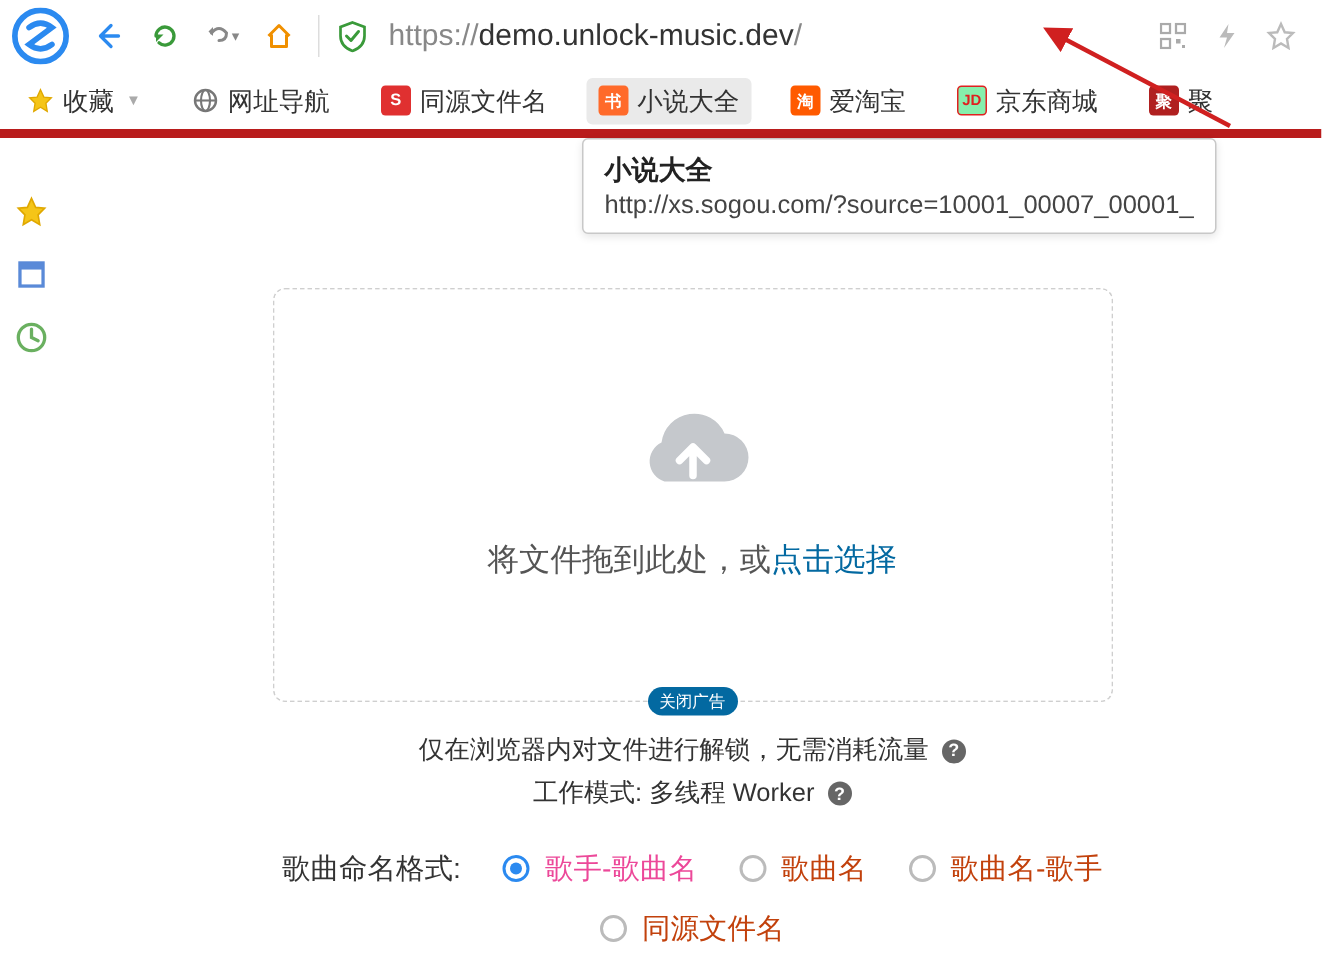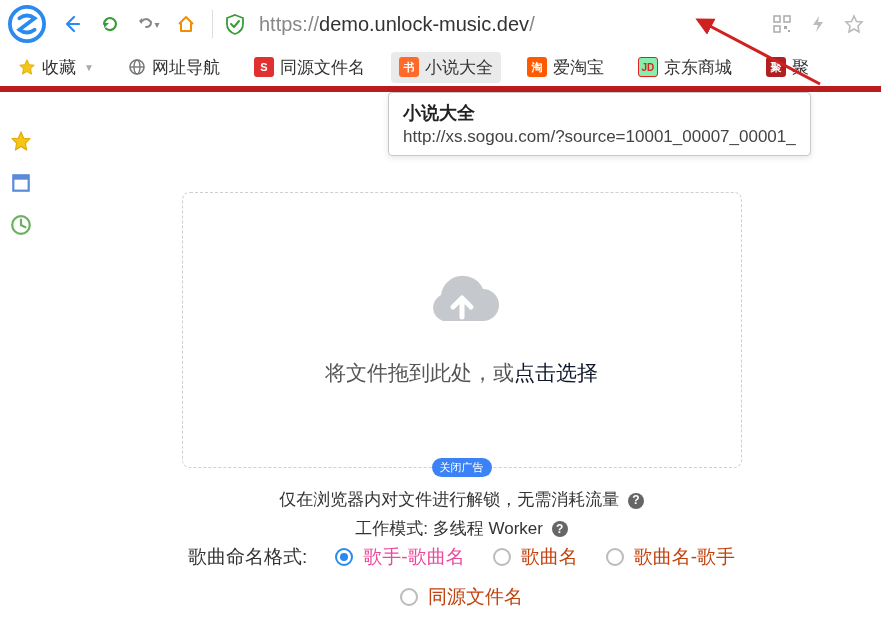--- a/index.html
+++ b/index.html
@@ -25,28 +25,28 @@
 .tooltip-title { font-size: 18px; font-weight: bold; color: #222; margin-bottom: 2px; }
 .tooltip-url { font-size: 17px; color: #444; white-space: nowrap; overflow: hidden; text-align: center; }
 
 .sidebar { position: absolute; left: 0; top: 92px; width: 42px; display: flex; flex-direction: column; align-items: center; gap: 20px; padding-top: 38px; }
 .side-icon { width: 22px; height: 22px; cursor: pointer; }
 
 .content { position: absolute; left: 42px; top: 92px; right: 0; bottom: 0; padding: 20px 40px; overflow: hidden; }
 .dropzone { border: 1px dashed #cfcfcf; border-radius: 8px; height: 276px; margin: 80px auto 16px; max-width: 560px; display: flex; flex-direction: column; align-items: center; justify-content: center; gap: 24px; position: relative; }
 .cloud-icon { width: 82px; height: 62px; }
 .drop-text { font-size: 21px; color: #555; }
-.drop-text .link { color: #0f172a; cursor: pointer; }
-.close-ad { position: absolute; bottom: -10px; left: 50%; transform: translateX(-50%); background: #3b82f6; color: #fff; font-size: 11px; padding: 2px 8px; border-radius: 10px; cursor: pointer; }
+.drop-text .link { color: #0369a1; cursor: pointer; }
+.close-ad { position: absolute; bottom: -10px; left: 50%; transform: translateX(-50%); background: #0369a1; color: #fff; font-size: 11px; padding: 2px 8px; border-radius: 10px; cursor: pointer; }
 
 .info-lines { text-align: center; margin-top: 18px; }
 .info-line { font-size: 17px; color: #333; line-height: 1.7; }
 .info-q { display: inline-flex; width: 16px; height: 16px; background: #666; color: #fff; border-radius: 50%; align-items: center; justify-content: center; font-size: 12px; font-weight: bold; margin-left: 4px; vertical-align: middle; }
 
-.radios { text-align: right; font-size: 19px; color: #333; display: flex; flex-wrap: wrap; justify-content: center; align-items: center; gap: 28px; row-gap: 14px; padding: 0 40px; }
+.radios { margin-top: 22px; text-align: right; font-size: 19px; color: #333; display: flex; flex-wrap: wrap; justify-content: center; align-items: center; gap: 28px; row-gap: 14px; padding: 0 40px; }
 .radio-label { color: #333; }
 .radio-opt { display: inline-flex; align-items: center; gap: 10px; cursor: pointer; }
 .radio-circle { width: 18px; height: 18px; border: 2px solid #bbb; border-radius: 50%; display: inline-flex; align-items: center; justify-content: center; }
 .radio-circle.sel { border-color: #2b8af0; }
 .radio-circle.sel::after { content: ""; width: 8px; height: 8px; background: #2b8af0; border-radius: 50%; }
 .radio-opt .txt { color: #c2410c; }
 .radio-opt.sel .txt { color: #ec4899; }
 
 .arrow { position: absolute; left: 620px; top: 10px; width: 220px; height: 80px; pointer-events: none; z-index: 50; }
 </style>

